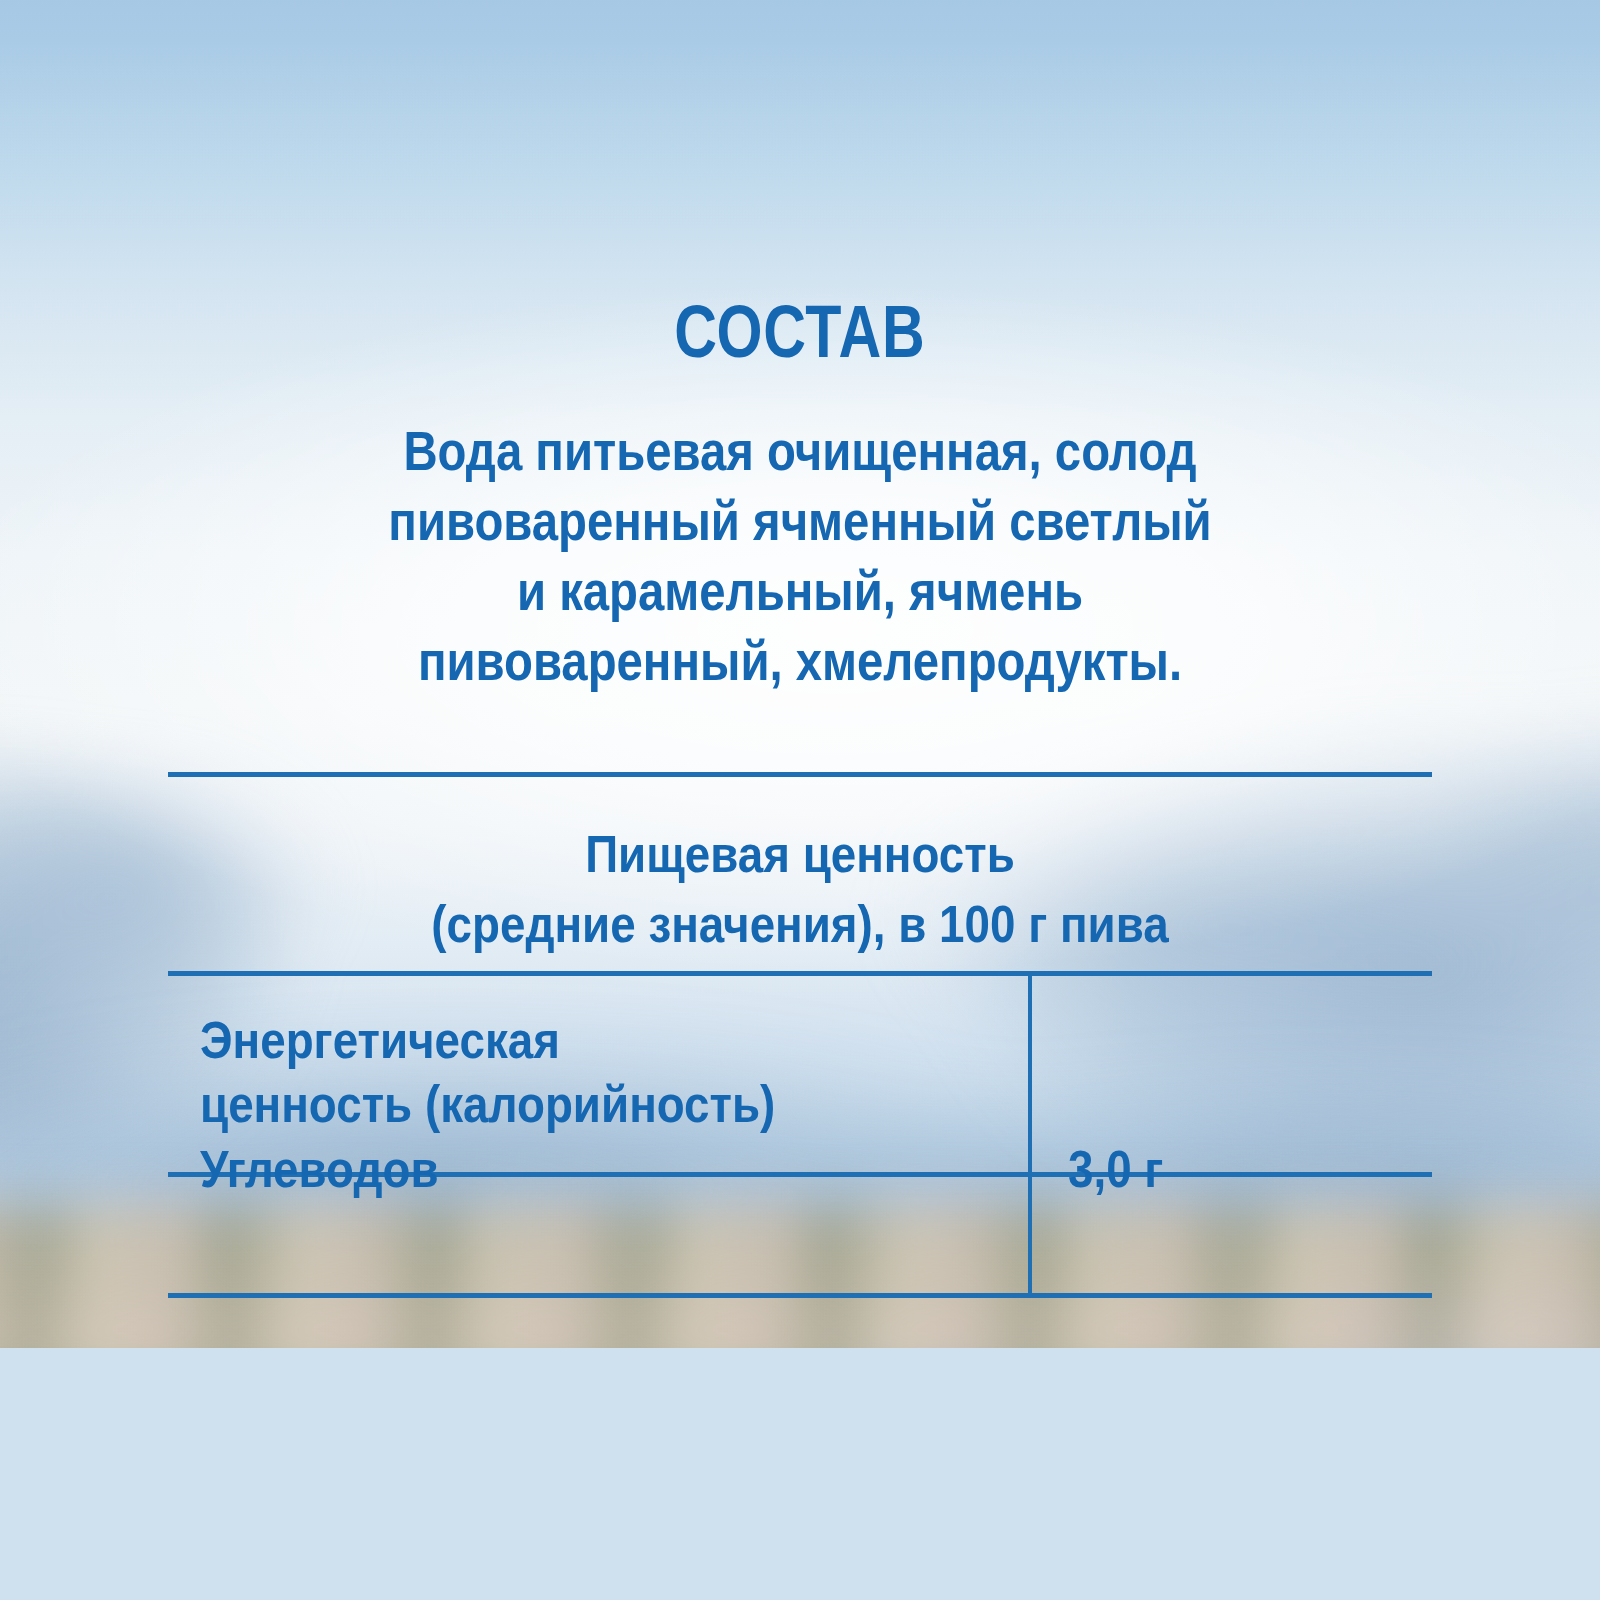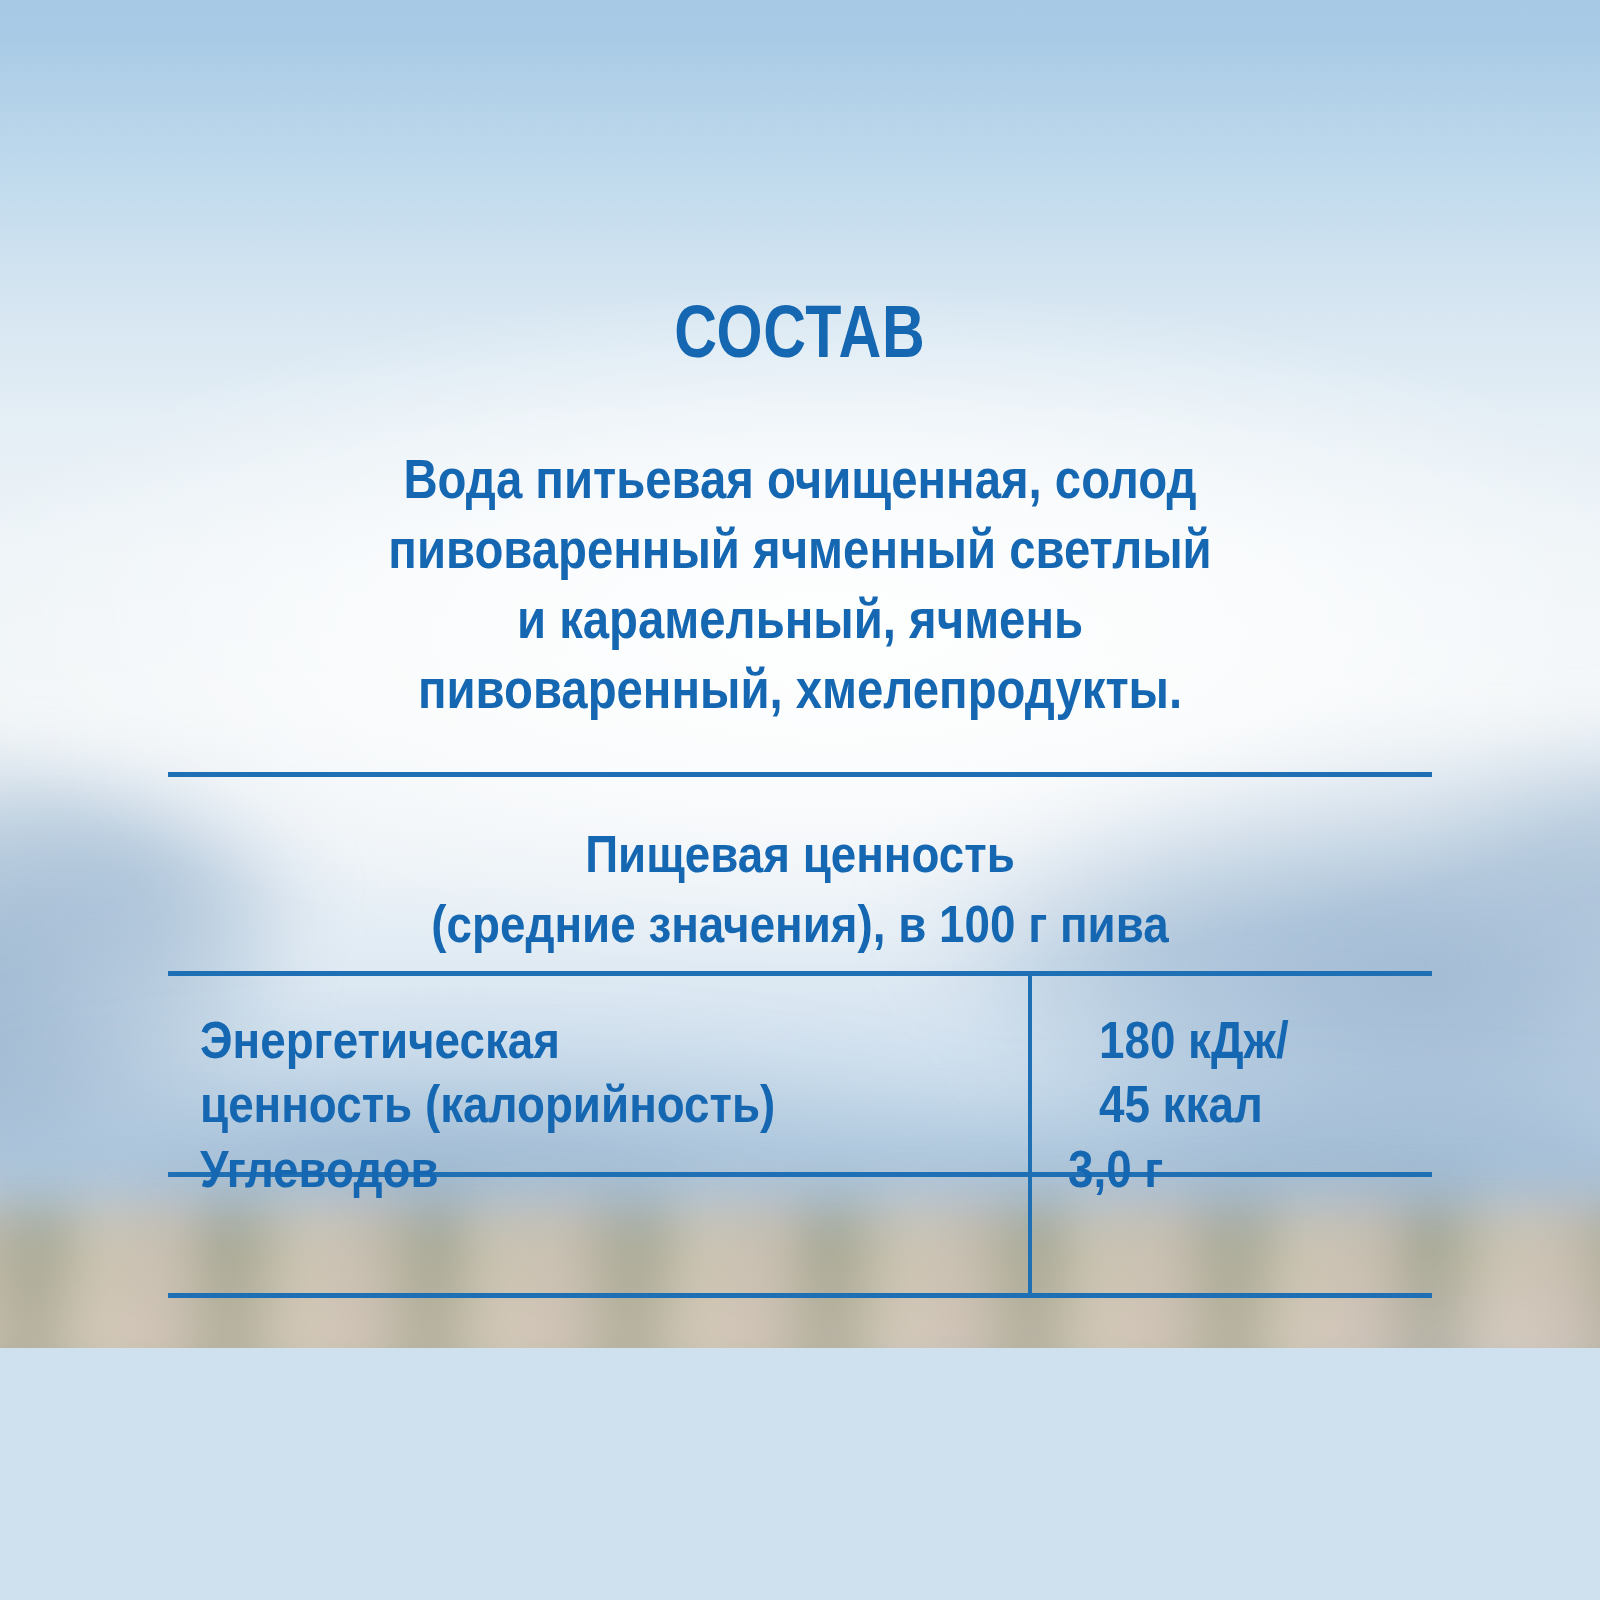--- a/index.html
+++ b/index.html
@@ -114,21 +114,21 @@
     text-align:center;
     color:#1567b2;
     font-size:74px;
     font-weight:bold;
     letter-spacing:1px;
     line-height:1;
     transform:scaleX(.80);
   }
 
   .ingredients{
-    position:absolute;top:444px;left:0;width:100%;
+    position:absolute;top:416px;left:0;width:100%;
     text-align:center;
     color:#1567b2;
     font-size:55px;
     font-weight:bold;
     line-height:70px;
   }
   .ingredients .ln{display:block;transform:scaleX(.86);}
 
   .rule{
     position:absolute;left:0;width:1264px;height:5px;
@@ -145,21 +145,21 @@
     font-size:52px;font-weight:bold;line-height:70px;margin-top:24px;
   }
   .nutr-head .ln{display:block;transform:scaleX(.88);}
 
   .vdivider{
     position:absolute;left:860px;top:971px;width:4px;height:322px;
     background:#1f6fb5;
   }
 
   .row{position:absolute;left:0;width:1264px;display:flex;}
-  .row-energy{top:971px;height:201px;gap:31px;}
+  .row-energy{top:971px;height:201px;}
   .row-carbs{top:1108px;height:121px;}
 
   .cell-label{
     width:860px;
     display:flex;align-items:center;
     padding-left:32px;box-sizing:border-box;
   }
   .cell-value{
     flex:1;
     display:flex;align-items:center;
@@ -209,26 +209,20 @@
     <div class="rule rule-head"></div>
     <div class="vdivider"></div>
 
     <div class="row row-energy">
       <div class="cell-label">
         <div class="cell-text">
           <span class="ln">Энергетическая</span>
           <span class="ln">ценность (калорийность)</span>
         </div>
       </div>
-      <div class="cell-value">
-        <div class="cell-text">
-          <span class="ln">180 кДж/</span>
-          <span class="ln">45 ккал</span>
-        </div>
-      </div>
     </div>
 
     <div class="rule rule-mid"></div>
 
     <div class="row row-carbs">
       <div class="cell-label">
         <div class="cell-text">
           <span class="ln">Углеводов</span>
         </div>
       </div>

